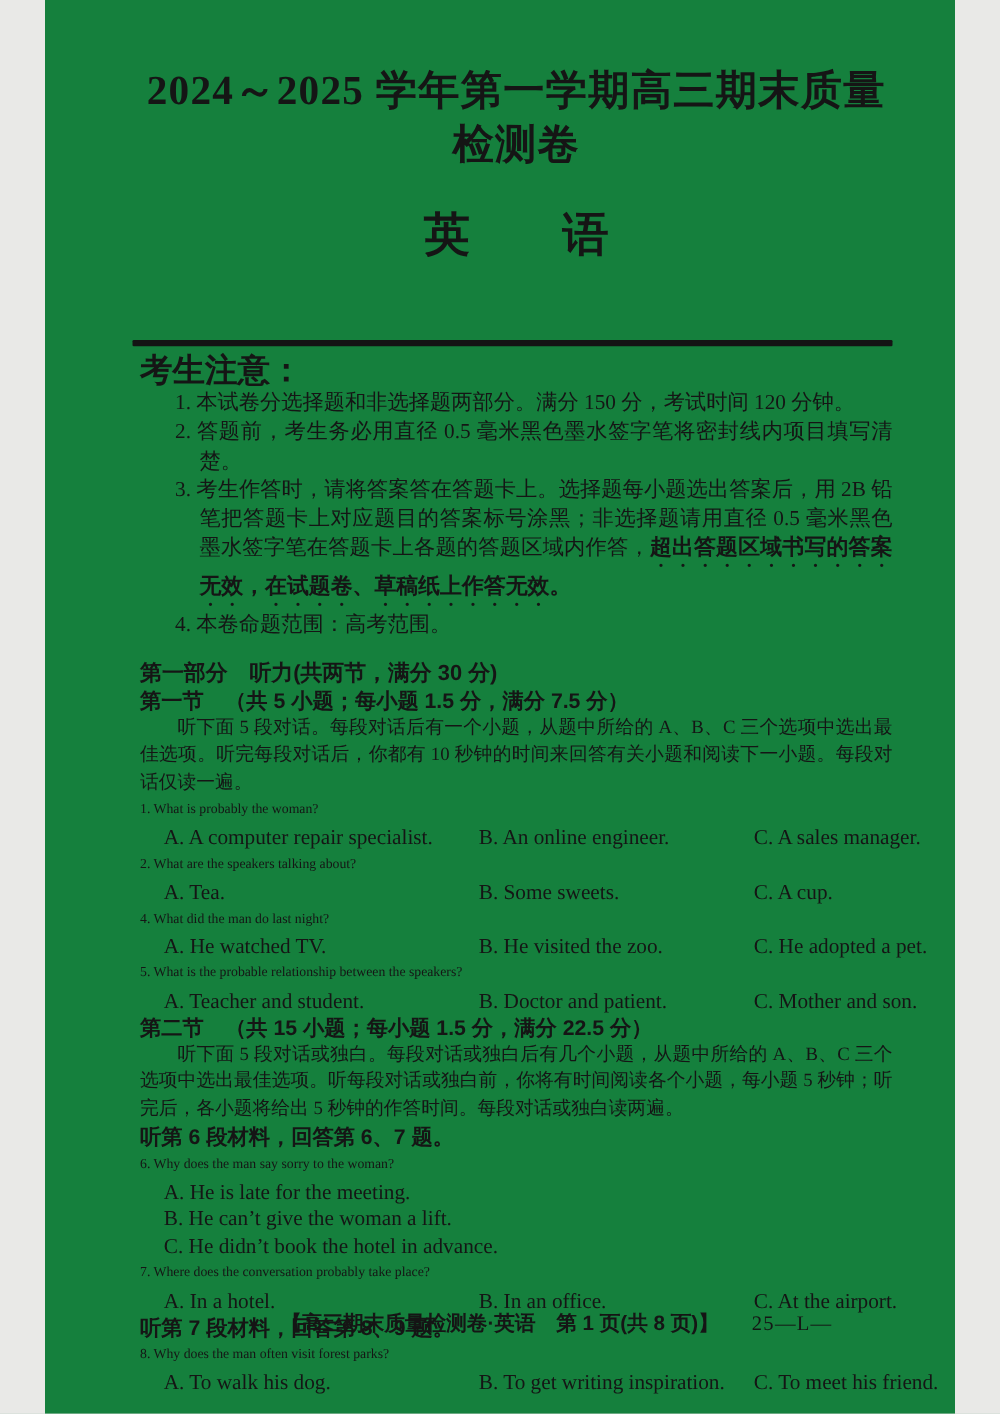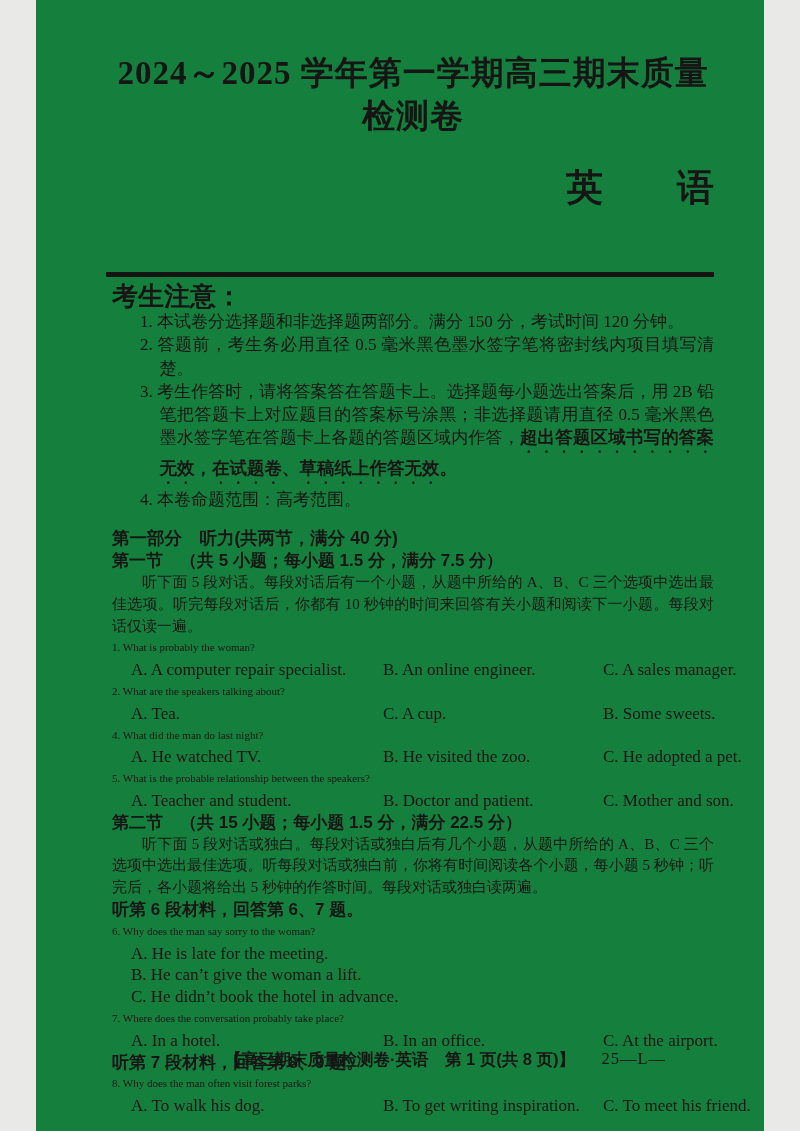--- a/index.html
+++ b/index.html
@@ -21,21 +21,21 @@
     margin-top: 52px;
     text-align: center;
     font-size: 33px;
     font-weight: 700;
     letter-spacing: 1px;
     font-family: "Liberation Serif", "DejaVu Serif", serif;
     line-height: 1.3;
   }
   .subject-title {
     margin-top: 28px;
-    text-align: right;
+    text-align: center;
     font-size: 37px;
     font-weight: 700;
     font-family: "Liberation Sans", "DejaVu Sans", sans-serif;
     line-height: 1.2;
   }
   
   .notice-rule {
     margin: 62px 0 6px -6px;
     height: 5px;
     background: #141414;
@@ -139,39 +139,39 @@
     <div class="notice">
       <div class="notice-heading">考生注意：</div>
       <div class="notice-items">
         <div class="notice-item">1. 本试卷分选择题和非选择题两部分。满分 150 分，考试时间 120 分钟。</div>
         <div class="notice-item">2. 答题前，考生务必用直径 0.5 毫米黑色墨水签字笔将密封线内项目填写清楚。</div>
         <div class="notice-item"><span>3. 考生作答时，请将答案答在答题卡上。选择题每小题选出答案后，用 2B 铅笔把答题卡上对应题目的答案标号涂黑；非选择题请用直径 0.5 毫米黑色墨水签字笔在答题卡上各题的答题区域内作答，</span><span class="notice-em">超出答题区域书写的答案无效，在试题卷、草稿纸上作答无效。</span></div>
         <div class="notice-item">4. 本卷命题范围：高考范围。</div>
       </div>
     </div>
 
-    <div class="part-heading">第一部分　听力(共两节，满分 40 分)</div>
+    <div class="part-heading">第一部分　听力(共两节，满分 30 分)</div>
     <div class="section-heading">第一节　（共 5 小题；每小题 1.5 分，满分 7.5 分）</div>
     <p class="instructions">听下面 5 段对话。每段对话后有一个小题，从题中所给的 A、B、C 三个选项中选出最佳选项。听完每段对话后，你都有 10 秒钟的时间来回答有关小题和阅读下一小题。每段对话仅读一遍。</p>
 
     <div class="question">
       <div class="q-text">1. What is probably the woman?</div>
       <div class="options-row">
         <span>A. A computer repair specialist.</span>
         <span>B. An online engineer.</span>
         <span>C. A sales manager.</span>
       </div>
     </div>
 
     <div class="question">
       <div class="q-text">2. What are the speakers talking about?</div>
       <div class="options-row">
         <span>A. Tea.</span>
+        <span>B. Some sweets.</span>
         <span>C. A cup.</span>
-        <span>B. Some sweets.</span>
       </div>
     </div>
 
 
     <div class="question">
       <div class="q-text">4. What did the man do last night?</div>
       <div class="options-row">
         <span>A. He watched TV.</span>
         <span>B. He visited the zoo.</span>
         <span>C. He adopted a pet.</span>

